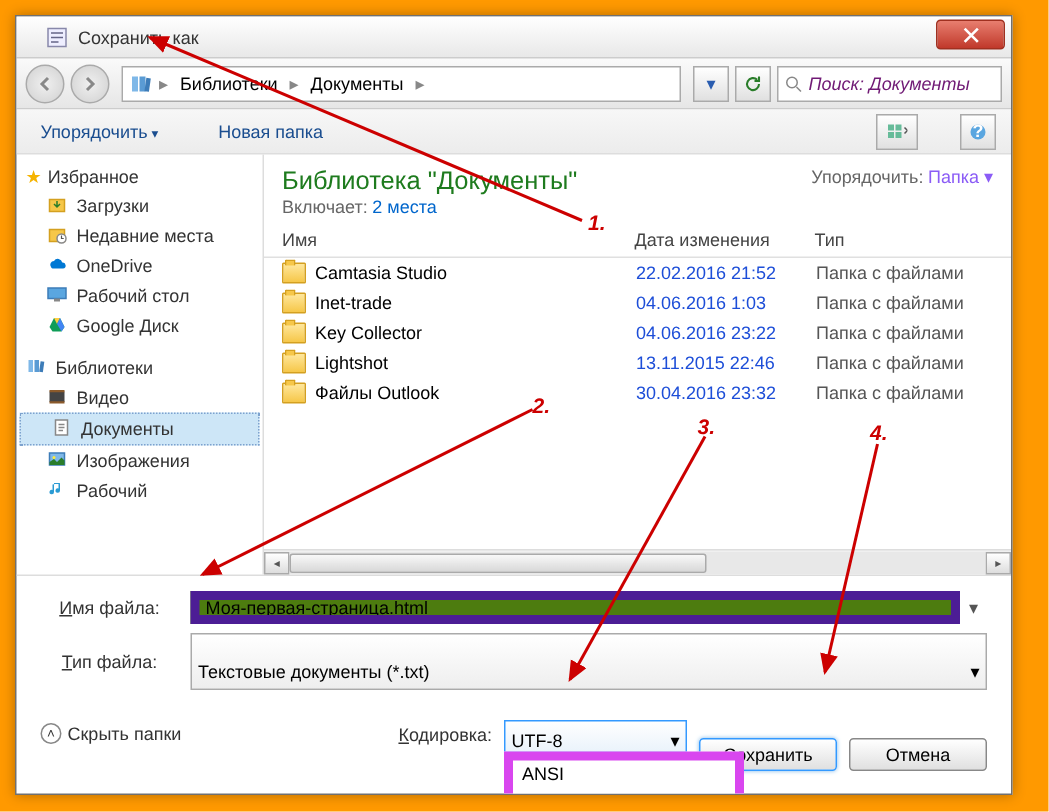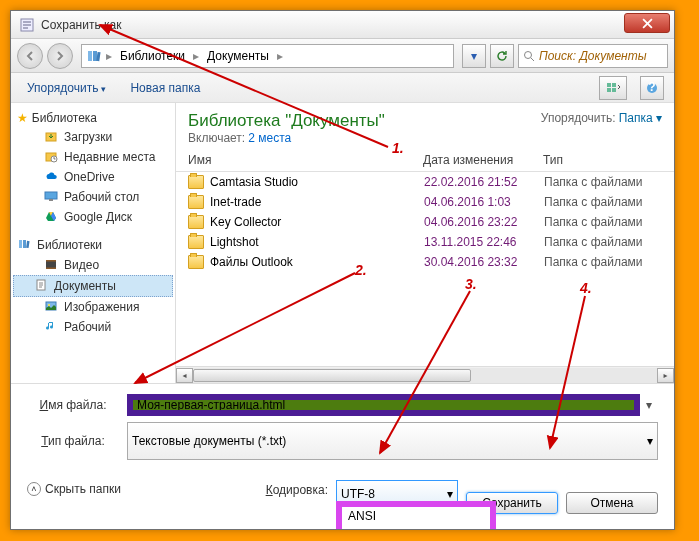--- a/index.html
+++ b/index.html
@@ -1,64 +1,64 @@
 <!DOCTYPE html>
 <html><head>
 <meta charset="utf-8">
 <style>
 *{box-sizing:border-box;margin:0;padding:0;font-family:"Segoe UI",Tahoma,sans-serif;font-size:12px}
 body{background:#f90;width:699px;height:541px;padding:10px;position:relative}
 .dialog{background:#fff;border:1px solid #707070;box-shadow:0 0 8px rgba(0,0,0,.3);width:665px;height:520px;position:relative;overflow:hidden}
-.titlebar{height:28px;background:linear-gradient(#fff,#e8e8e8);border-bottom:1px solid #ccc;display:flex;align-items:center;padding:0 8px;position:relative}
+.titlebar{height:28px;background:linear-gradient(#fff,#e8e8e8);border-bottom:1px solid #ccc;display:flex;align-items:center;padding:0 19px;position:relative}
 .titlebar-icon{width:16px;height:16px;margin-right:6px;display:inline-flex;align-items:center;justify-content:center;color:#555}
 .titlebar-title{color:#333;flex:1}
 .close-btn{width:46px;height:20px;background:linear-gradient(#e87e6f,#c0392b);border:1px solid #a03020;border-radius:3px;color:#fff;display:flex;align-items:center;justify-content:center;cursor:pointer;position:absolute;right:4px;top:2px;font-weight:bold}
 .navbar{height:34px;background:linear-gradient(#fafafa,#e6e6e6);border-bottom:1px solid #ccc;display:flex;align-items:center;padding:0 6px;gap:4px}
 .nav-btn{width:26px;height:26px;border-radius:50%;background:radial-gradient(#f0f0f0,#d0d0d0);border:1px solid #aaa;display:flex;align-items:center;justify-content:center;color:#888}
 .breadcrumb{flex:1;height:24px;border:1px solid #aaa;background:#fff;display:flex;align-items:center;padding:0 4px;gap:2px;margin:0 4px}
 .bc-sep{color:#888;padding:0 2px}
 .bc-item{color:#000;padding:2px 4px}
 .nav-small{width:24px;height:24px;border:1px solid #aaa;background:linear-gradient(#fff,#e0e0e0);display:flex;align-items:center;justify-content:center;color:#2a5db0}
-.search{width:150px;height:24px;border:1px solid #aaa;background:#fff;display:flex;align-items:center;padding:0 4px;color:#a16207;font-style:italic;gap:4px}
-.toolbar{height:30px;background:linear-gradient(#f7f7f7,#ececec);border-bottom:1px solid #ddd;display:flex;align-items:center;padding:0 10px;gap:13px}
+.search{width:150px;height:24px;border:1px solid #aaa;background:#fff;display:flex;align-items:center;padding:0 4px;color:#701a75;font-style:italic;gap:4px}
+.toolbar{height:30px;background:linear-gradient(#f7f7f7,#ececec);border-bottom:1px solid #ddd;display:flex;align-items:center;padding:0 10px;gap:28px}
 .tool-btn{color:#1a4d8f;background:none;border:none;cursor:pointer;padding:4px 6px}
 .tool-btn.dd::after{content:" ▾";font-size:9px}
 .body{display:flex;height:280px}
 .sidebar{width:165px;border-right:1px solid #ddd;padding:6px 0;overflow:hidden}
 .side-group{margin-bottom:8px}
 .side-head{display:flex;align-items:center;gap:4px;padding:2px 6px;color:#333}
-.side-item{display:flex;align-items:center;gap:4px;padding:2px 6px 2px 33px;color:#333;cursor:pointer}
+.side-item{display:flex;align-items:center;gap:4px;padding:2px 6px 2px 20px;color:#333;cursor:pointer}
 .side-item.sel{background:#cde6f7;border:1px dotted #7da2ce;margin:0 2px;padding-left:20px}
 .content{flex:1;display:flex;flex-direction:column;position:relative}
 .lib-head{padding:8px 12px 4px;display:flex;justify-content:space-between;align-items:flex-start}
 .lib-title{color:#1e7b1e;font-size:17px}
 .lib-sub{color:#666;font-size:11px}
 .lib-sub a{color:#0066cc}
 .arrange{color:#666;font-size:11px}
-.arrange a{color:#0369a1}
+.arrange a{color:#8b5cf6}
 .cols{display:flex;border-bottom:1px solid #e0e0e0;padding:4px 12px;color:#444;font-size:11px}
 .col-name{width:235px}
 .col-date{width:120px}
 .col-type{flex:1}
 .file-list{flex:1;overflow:auto;padding:0 12px}
 .file-row{display:flex;align-items:center;padding:3px 0}
 .file-icon{width:16px;height:14px;margin-right:6px;background:linear-gradient(#ffe79c,#f6c749);border:1px solid #d4a020;border-radius:1px;position:relative}
 .file-icon::before{content:"";position:absolute;top:-3px;left:1px;width:5px;height:3px;background:#f6c749;border:1px solid #d4a020;border-bottom:none;border-radius:1px 1px 0 0}
 .file-name{width:214px}
-.file-date{width:120px;color:#701a75}
+.file-date{width:120px;color:#1d4ed8}
 .file-type{color:#555}
 .hscroll{height:17px;border-top:1px solid #ddd;background:#f0f0f0;display:flex;align-items:center}
 .hscroll-btn{width:17px;height:15px;background:linear-gradient(#fff,#ddd);border:1px solid #aaa;display:flex;align-items:center;justify-content:center;font-size:8px;color:#555}
 .hscroll-track{flex:1;height:15px;background:#e8e8e8;position:relative}
 .hscroll-thumb{position:absolute;left:0;width:60%;height:13px;top:1px;background:linear-gradient(#f8f8f8,#d8d8d8);border:1px solid #aaa;border-radius:2px}
 .form-area{border-top:1px solid #ddd;padding:10px 16px 8px}
 .form-row{display:flex;align-items:center;margin-bottom:6px}
 .form-label{width:100px;text-align:center;padding-right:8px;color:#333}
 .form-input{flex:1;height:22px;border:6px solid #4c1d95;padding:0 4px;background:#4d7c0f}
-.form-select{flex:1;height:22px;border:1px solid #aaa;background:linear-gradient(#fff,#eee);padding:18px 4px;display:flex;align-items:center;justify-content:space-between}
+.form-select{flex:1;height:22px;border:1px solid #aaa;background:linear-gradient(#fff,#eee);padding:18px 4px;display:flex;align-items:flex-start;justify-content:space-between}
 .bottom{display:flex;align-items:flex-start;padding:6px 16px 12px;gap:8px}
 .hide-folders{display:flex;align-items:center;gap:4px;color:#333;cursor:pointer;margin-top:2px}
 .encoding-label{margin-left:auto;color:#333;padding-top:3px}
 .encoding-wrap{position:relative}
 .encoding-select{width:122px;height:22px;border:1px solid #3399ff;background:linear-gradient(#fff,#eaf3fb);display:flex;align-items:flex-end;justify-content:space-between;padding:0 4px}
 .encoding-list{position:absolute;top:21px;left:0;width:160px;background:#fff;border:6px solid #d946ef;z-index:10}
 .encoding-opt{padding:2px 6px}
 .btn{width:92px;height:22px;background:linear-gradient(#fff,#e0e0e0);border:1px solid #888;border-radius:3px;cursor:pointer;margin-top:12px}
 .btn.primary{border:1px solid #3399ff;box-shadow:0 0 3px #7fb8e8}
 .ico{display:inline-block;width:16px;height:16px;vertical-align:middle}
@@ -146,21 +146,21 @@
           <text x="6" y="9" text-anchor="middle" fill="#fff" font-size="8" font-weight="bold">?</text>
         </svg>
     </div>
   </div>
 
   <div class="body">
     <div class="sidebar">
       <div class="side-group">
         <div class="side-head">
           <span class="star">★</span>
-          <span>Библиотека</span>
+          <span>Избранное</span>
         </div>
         <div class="side-item">
             <span class="ico"><svg width="14" height="14" viewBox="0 0 14 14">
                 <rect x="2" y="4" width="10" height="8" fill="#f6c749" stroke="#d4a020"></rect>
                 <path d="M7 5v4M5 7l2 2 2-2" stroke="#2a7d2a" fill="none"></path>
               </svg></span>
             <span>Загрузки</span>
           </div>
         <div class="side-item">
             <span class="ico"><svg width="14" height="14" viewBox="0 0 14 14">

